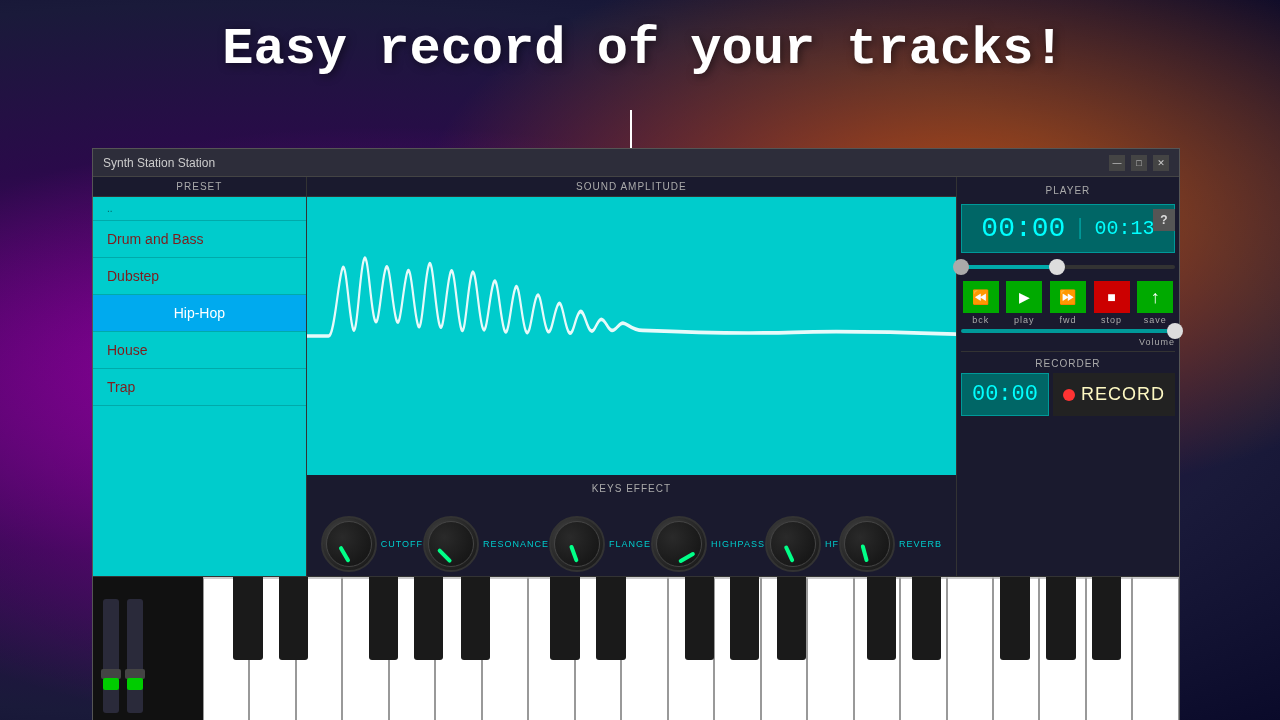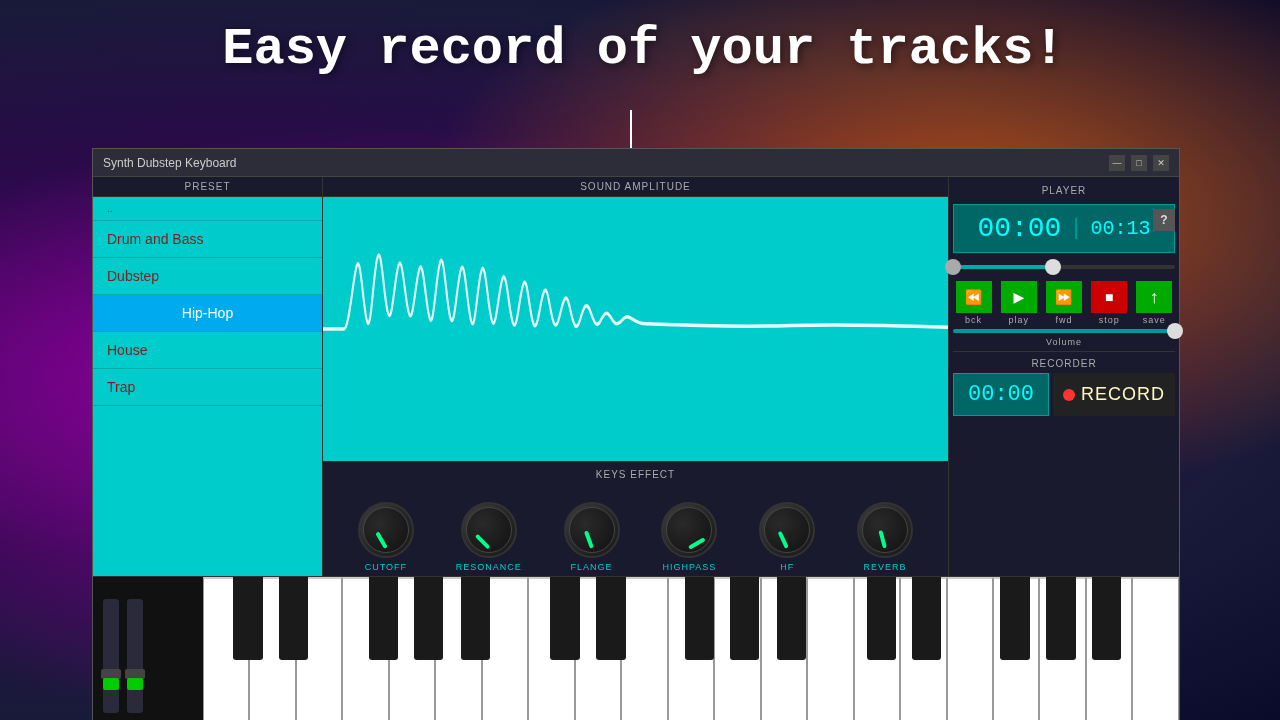--- a/index.html
+++ b/index.html
@@ -184,21 +184,21 @@
       margin-bottom: 22px;
     }
     .knobs-row {
       display: flex;
       justify-content: space-around;
       align-items: center;
       padding: 0 10px;
     }
     .knob-group {
       display: flex;
-      flex-direction: column;
+      flex-direction: row;
       align-items: center;
       gap: 4px;
     }
     .knob {
       width: 56px;
       height: 56px;
       border-radius: 50%;
       background: radial-gradient(circle at 35% 35%, #444, #111);
       border: 2px solid #333;
       position: relative;
@@ -364,21 +364,21 @@
       width: 16px;
       height: 16px;
       border-radius: 50%;
       background: #ddd;
       position: absolute;
       top: 50%;
       right: 0;
       transform: translate(50%, -50%);
     }
     .volume-label {
-      text-align: center;
+      text-align: right;
       font-size: 9px;
       color: #aaa;
       letter-spacing: 1px;
     }
     .recorder-header {
       text-align: center;
       font-size: 10px;
       color: #aaa;
       letter-spacing: 1px;
       border-top: 1px solid #333;
@@ -515,21 +515,21 @@
 
 <div class="bg"></div>
 
 <div class="headline">Easy record of your tracks!</div>
 
 <div class="bracket"></div>
 
 <div class="window">
 
   <div class="titlebar">
-    <span class="titlebar-title">Synth Dubstep Keyboard</span>
+    <span class="titlebar-title">Synth Station Station</span>
     <div class="titlebar-controls">
       <div class="titlebar-btn">—</div>
       <div class="titlebar-btn">□</div>
       <div class="titlebar-btn">✕</div>
     </div>
   </div>
 
   <div class="content">
 
     <div class="panels-row">

